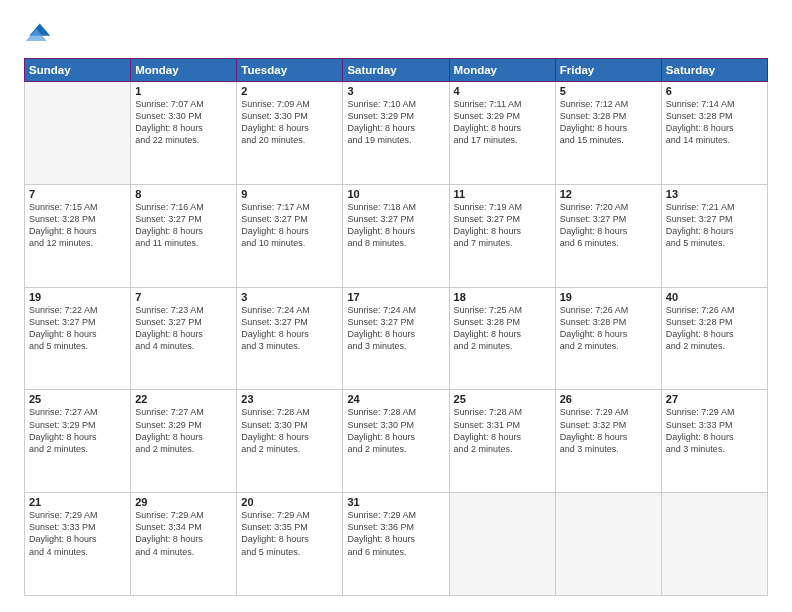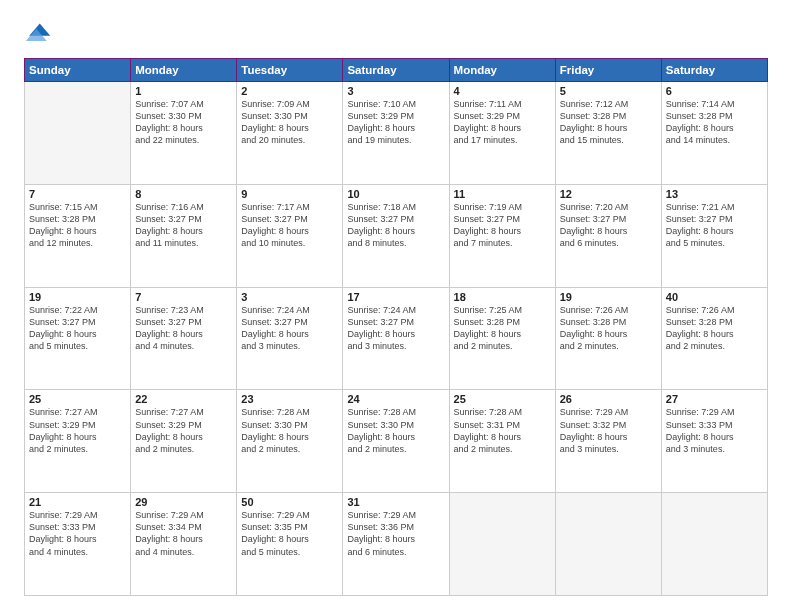--- a/index.html
+++ b/index.html
@@ -257,21 +257,21 @@
         <tr>
           <td>
             <span class="day-num">21</span>
             <div class="day-info">Sunrise: 7:29 AM<br>Sunset: 3:33 PM<br>Daylight: 8 hours<br>and 4 minutes.</div>
           </td>
           <td>
             <span class="day-num">29</span>
             <div class="day-info">Sunrise: 7:29 AM<br>Sunset: 3:34 PM<br>Daylight: 8 hours<br>and 4 minutes.</div>
           </td>
           <td>
-            <span class="day-num">50</span>
+            <span class="day-num">20</span>
             <div class="day-info">Sunrise: 7:29 AM<br>Sunset: 3:35 PM<br>Daylight: 8 hours<br>and 5 minutes.</div>
           </td>
           <td>
             <span class="day-num">31</span>
             <div class="day-info">Sunrise: 7:29 AM<br>Sunset: 3:36 PM<br>Daylight: 8 hours<br>and 6 minutes.</div>
           </td>
           <td class="empty"></td>
           <td class="empty"></td>
           <td class="empty"></td>
         </tr>

